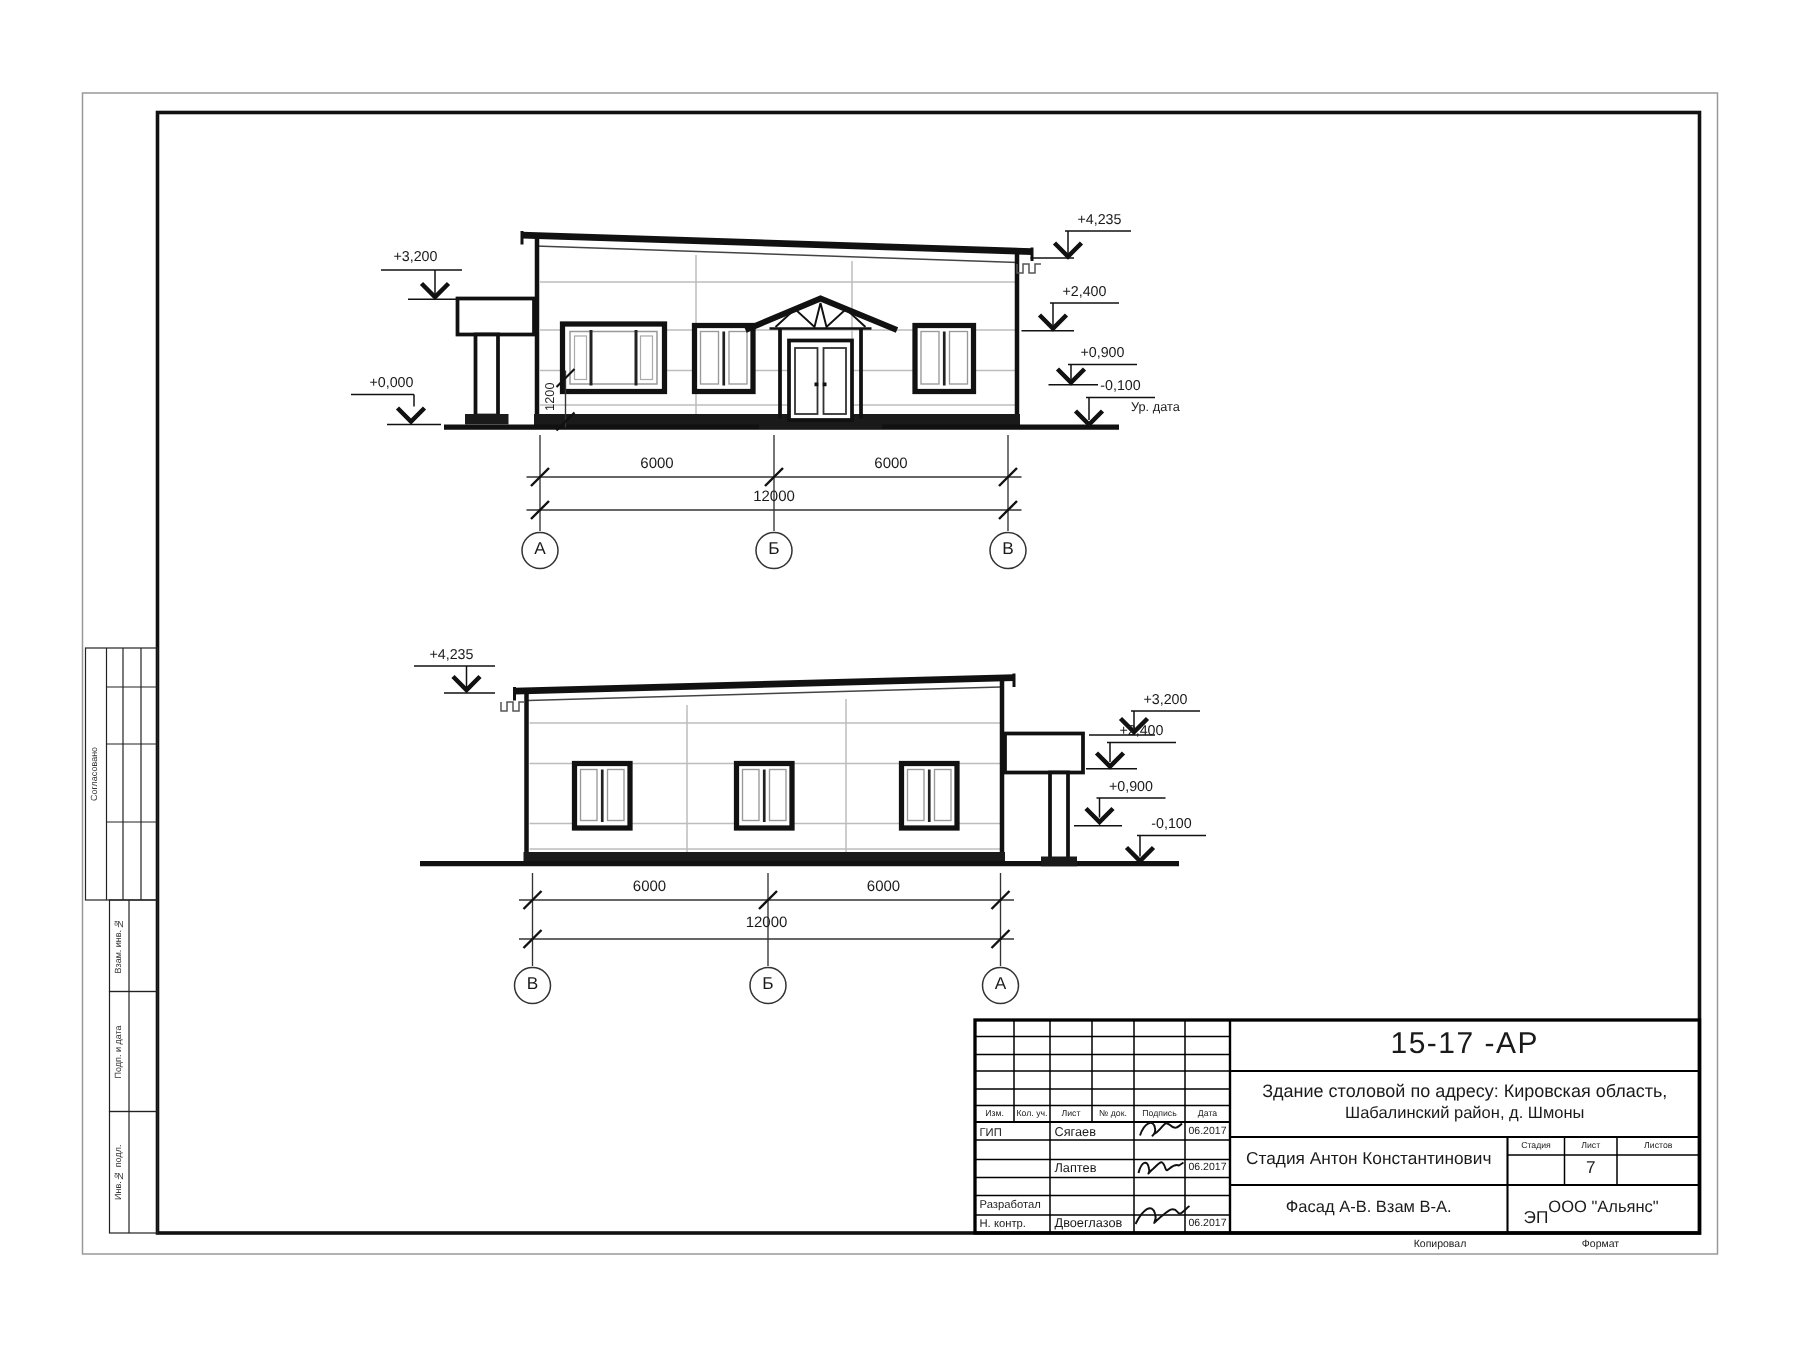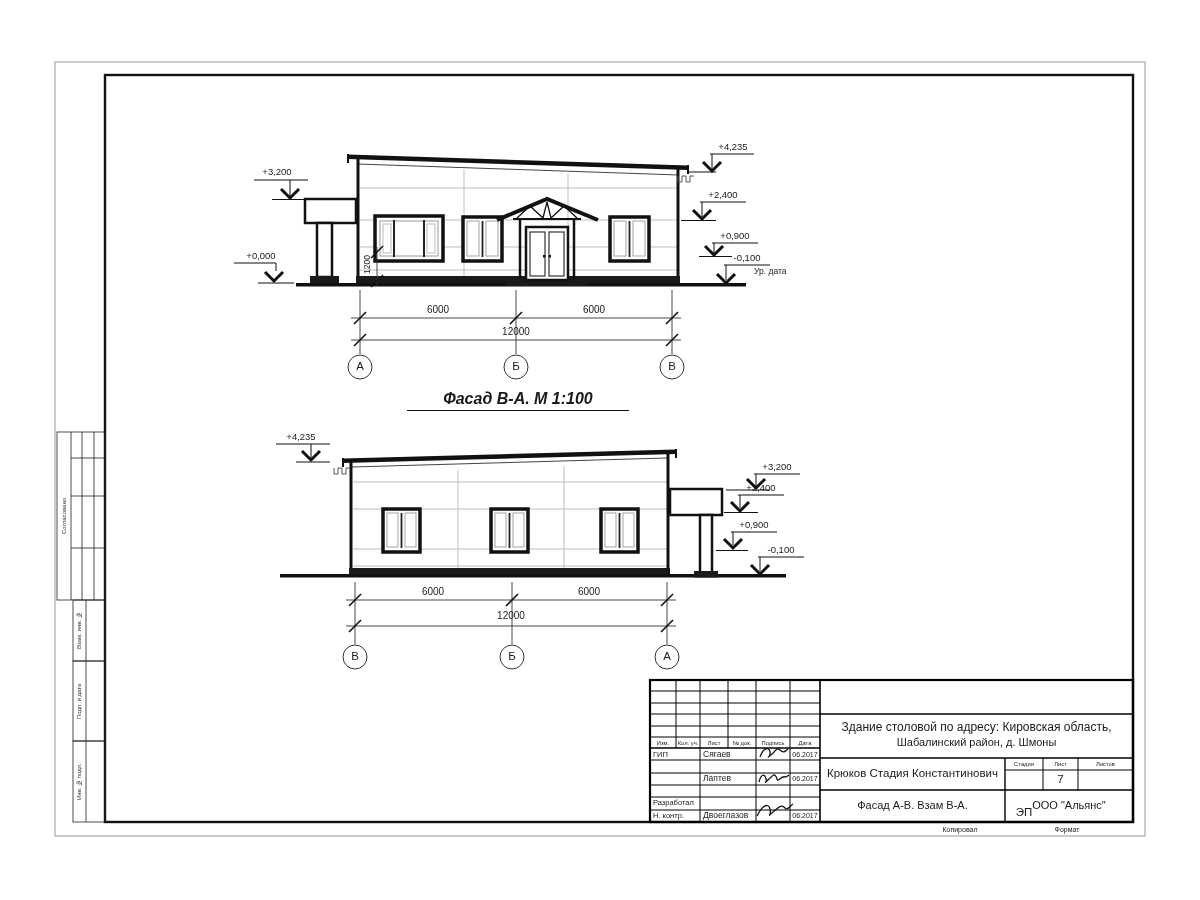--- a/index.html
+++ b/index.html
@@ -308,21 +308,20 @@
       <line x1="1005" y1="770" x2="1133" y2="770"></line>
     </g>
   </g>
   <g fill="none" stroke="#111" stroke-width="1.3">
     <path d="M760 757 C763 748 769 746 770 752 C771 757 765 759 771 755 C777 750 776 747 780 750 C783 753 785 752 788 749"></path>
     <path d="M759 782 C761 774 765 773 766 779 C767 783 763 784 769 779 C774 774 775 773 777 779 C778 783 781 775 786 777 L789 775"></path>
     <path d="M757 816 C762 806 768 802 770 809 C772 815 766 818 773 812 C779 807 782 804 785 808 C787 811 790 806 793 804"></path>
   </g>
 </svg>
 
-<div class="lbl ttl" style="left:407px;top:391px;width:222px;">Фасад В-А.  М 1:100</div>
 
 <div class="lbl elev ctr" style="left:252px;top:167px;width:50px;">+3,200</div>
 <div class="lbl elev ctr" style="left:236px;top:251px;width:50px;">+0,000</div>
 <div class="lbl elev ctr" style="left:710px;top:142px;width:46px;">+4,235</div>
 <div class="lbl elev ctr" style="left:700px;top:190px;width:46px;">+2,400</div>
 <div class="lbl elev ctr" style="left:712px;top:231px;width:46px;">+0,900</div>
 <div class="lbl elev ctr" style="left:724px;top:253px;width:46px;">-0,100</div>
 <div class="lbl" style="left:754px;top:267px;width:52px;font-size:8.5px;">Ур. дата</div>
 
 <div class="lbl dim ctr" style="left:413px;top:305px;width:50px;">6000</div>
@@ -346,20 +345,21 @@
 
 <div class="lbl ax ctr" style="left:343px;top:650px;width:24px;">В</div>
 <div class="lbl ax ctr" style="left:500px;top:650px;width:24px;">Б</div>
 <div class="lbl ax ctr" style="left:655px;top:650px;width:24px;">А</div>
 
 <div class="lbl vtext" style="left:57px;top:432px;width:14px;height:168px;">Согласовано</div>
 <div class="lbl vtext" style="left:73px;top:600px;width:13px;height:61px;">Взам. инв. №</div>
 <div class="lbl vtext" style="left:73px;top:661px;width:13px;height:80px;">Подп. и дата</div>
 <div class="lbl vtext" style="left:73px;top:741px;width:13px;height:81px;">Инв. № подл.</div>
 
+<div class="lbl ctr" style="left:822px;top:686px;width:309px;font-size:20px;letter-spacing:1px;">15-17 -АР</div>
 <div class="lbl ctr" style="left:824px;top:721px;width:305px;font-size:12px;">Здание столовой по адресу: Кировская область,</div>
 <div class="lbl ctr" style="left:824px;top:737px;width:305px;font-size:11px;">Шабалинский район, д. Шмоны</div>
 
 <div class="lbl tb-h ctr" style="left:650px;top:740px;width:26px;">Изм.</div>
 <div class="lbl tb-h ctr" style="left:676px;top:740px;width:24px;">Кол. уч.</div>
 <div class="lbl tb-h ctr" style="left:700px;top:740px;width:28px;">Лист</div>
 <div class="lbl tb-h ctr" style="left:728px;top:740px;width:28px;">№ док.</div>
 <div class="lbl tb-h ctr" style="left:756px;top:740px;width:34px;">Подпись</div>
 <div class="lbl tb-h ctr" style="left:790px;top:740px;width:30px;">Дата</div>
 
@@ -368,21 +368,21 @@
 <div class="lbl tb-d ctr" style="left:790px;top:751px;width:30px;">06.2017</div>
 
 <div class="lbl tb-s" style="left:653px;top:775px;width:45px;margin-top:24px;">Разработал</div>
 <div class="lbl tb-n" style="left:703px;top:774px;width:51px;">Лаптев</div>
 <div class="lbl tb-d ctr" style="left:790px;top:775px;width:30px;">06.2017</div>
 
 <div class="lbl tb-s" style="left:653px;top:812px;width:45px;">Н. контр.</div>
 <div class="lbl tb-n" style="left:703px;top:811px;width:51px;">Двоеглазов</div>
 <div class="lbl tb-d ctr" style="left:790px;top:812px;width:30px;">06.2017</div>
 
-<div class="lbl ctr" style="left:822px;top:767px;width:181px;font-size:11.5px;">Крюков Стадия Константинович</div>
+<div class="lbl ctr" style="left:822px;top:767px;width:181px;font-size:11.5px;">Стадия Антон Константинович</div>
 
 <div class="lbl tb-h ctr" style="left:1005px;top:761px;width:38px;">Стадия</div>
 <div class="lbl tb-h ctr" style="left:1043px;top:761px;width:35px;">Лист</div>
 <div class="lbl tb-h ctr" style="left:1078px;top:761px;width:55px;">Листов</div>
 <div class="lbl ctr" style="left:1005px;top:773px;width:38px;font-size:11.5px;margin-top:33px;">ЭП</div>
 <div class="lbl ctr" style="left:1043px;top:773px;width:35px;font-size:11.5px;">7</div>
 
 <div class="lbl ctr" style="left:822px;top:800px;width:181px;font-size:11px;">Фасад А-В. Взам В-А.</div>
 <div class="lbl ctr" style="left:1005px;top:800px;width:128px;font-size:11px;">ООО "Альянс"</div>
 

